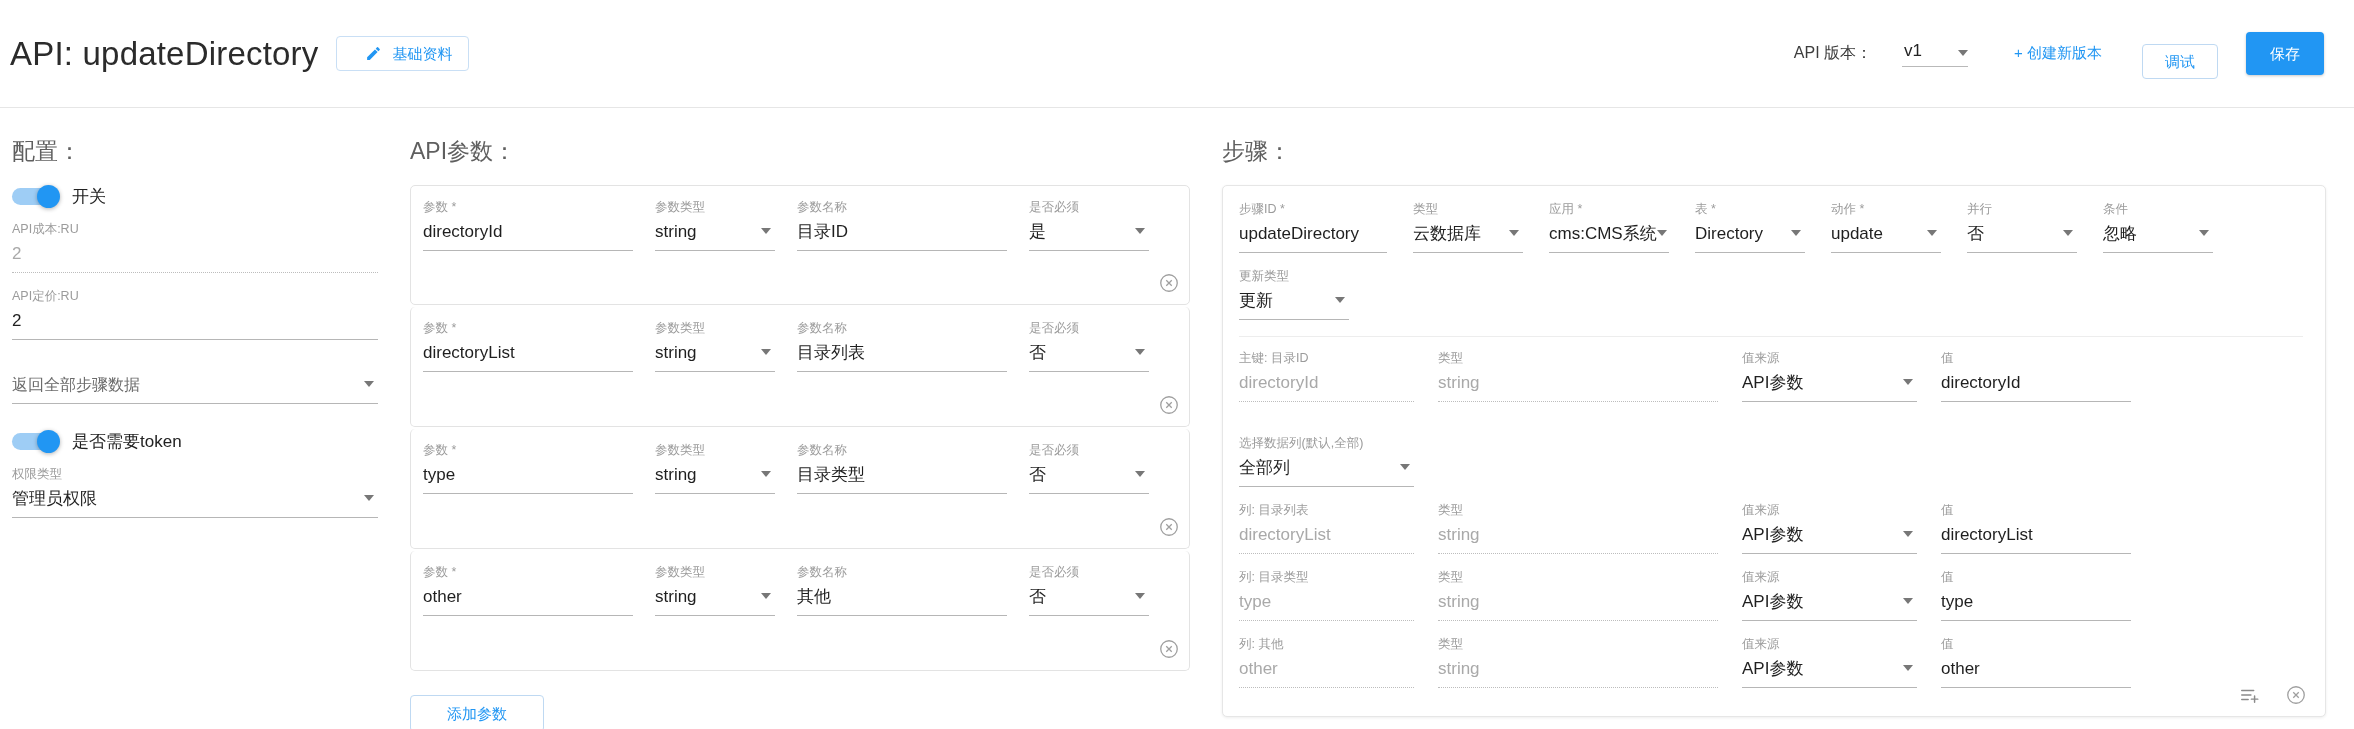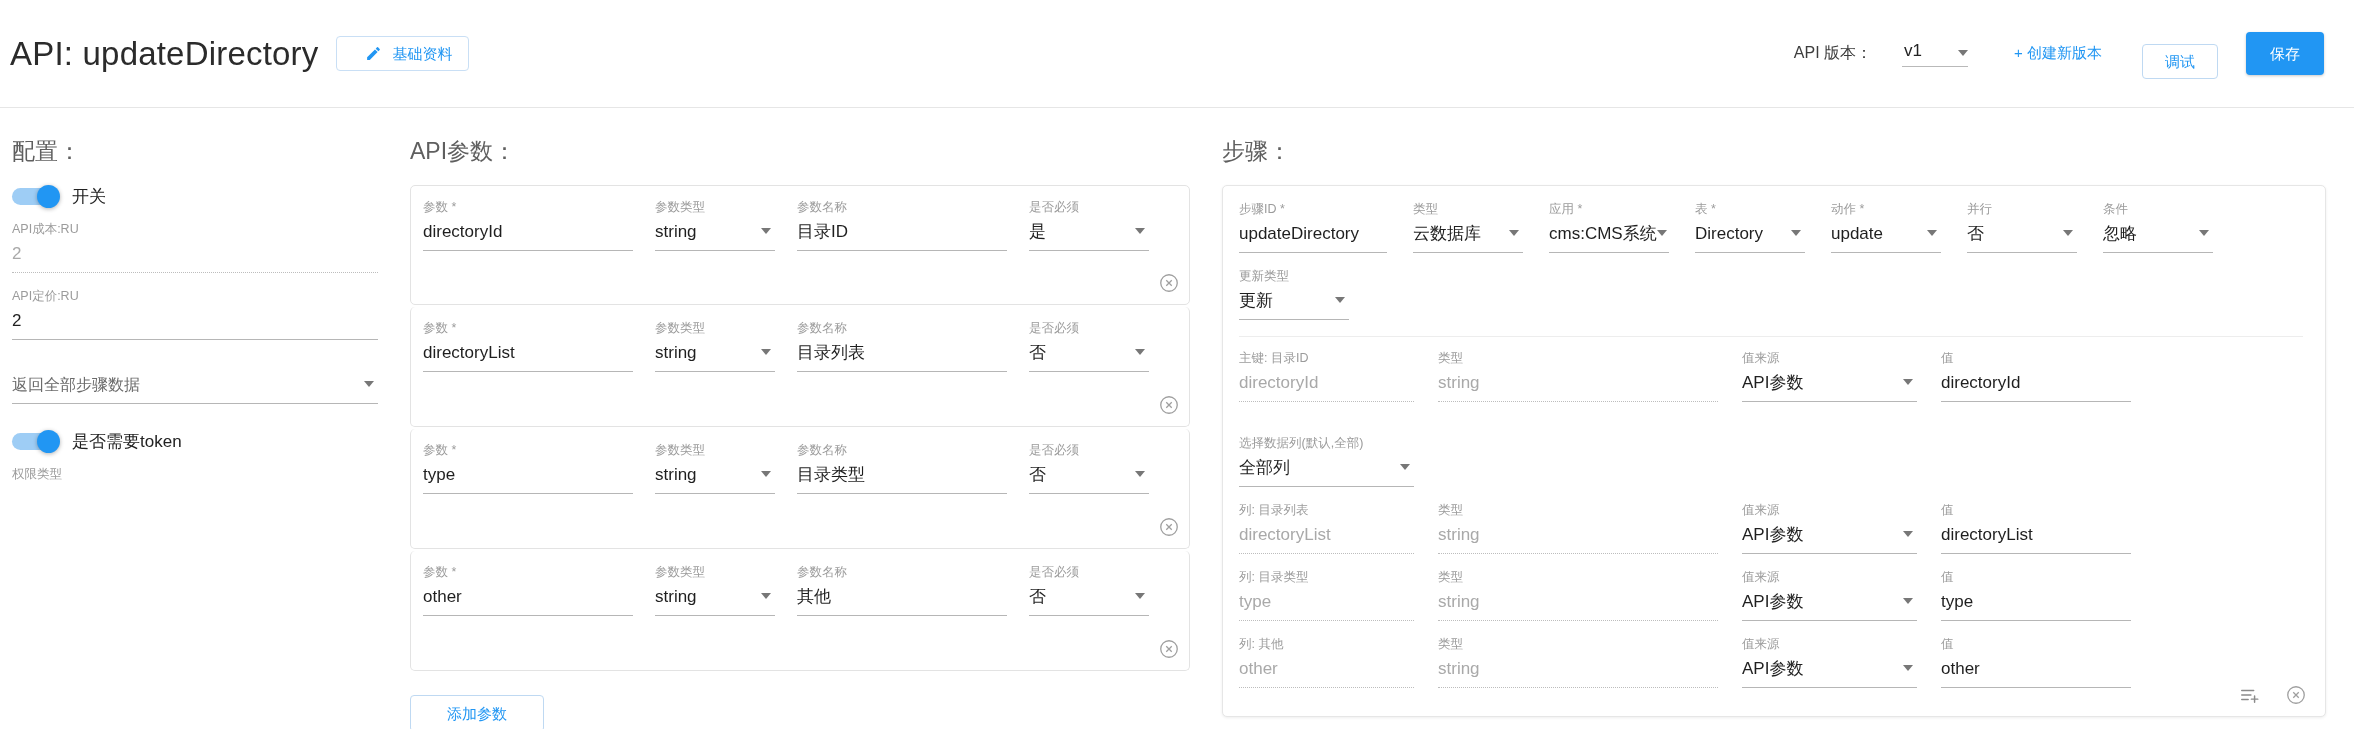--- a/index.html
+++ b/index.html
@@ -313,20 +313,24 @@
 
     <div class="toggle-row" style="margin-top:26px;">
       <div class="toggle">
           <span class="knob"></span>
         </div>
       <span class="toggle-label">是否需要token</span>
     </div>
 
     <div class="field">
       <div class="field-label">权限类型</div>
+      <div class="field-value select">
+        <span>管理员权限</span>
+        <span class="caret"></span>
+      </div>
     </div>
   </div>
 
   <div class="col-params">
     <div class="params-inner">
       <h2 class="section-title">API参数：</h2>
 
       
       <div class="param-card">
         <div class="param-grid">

